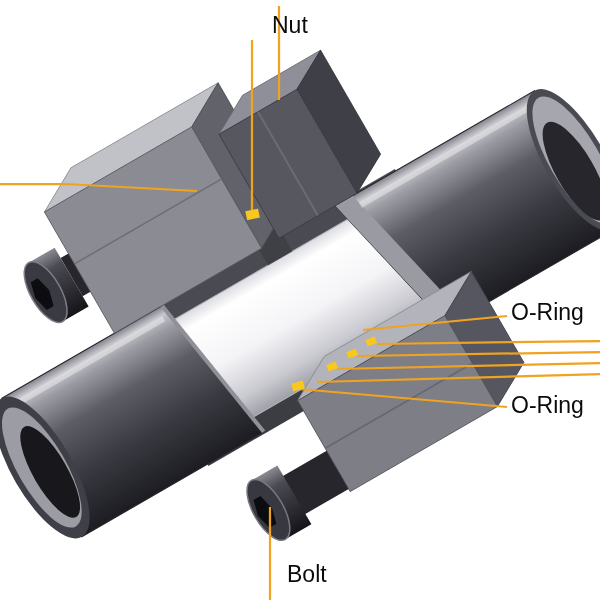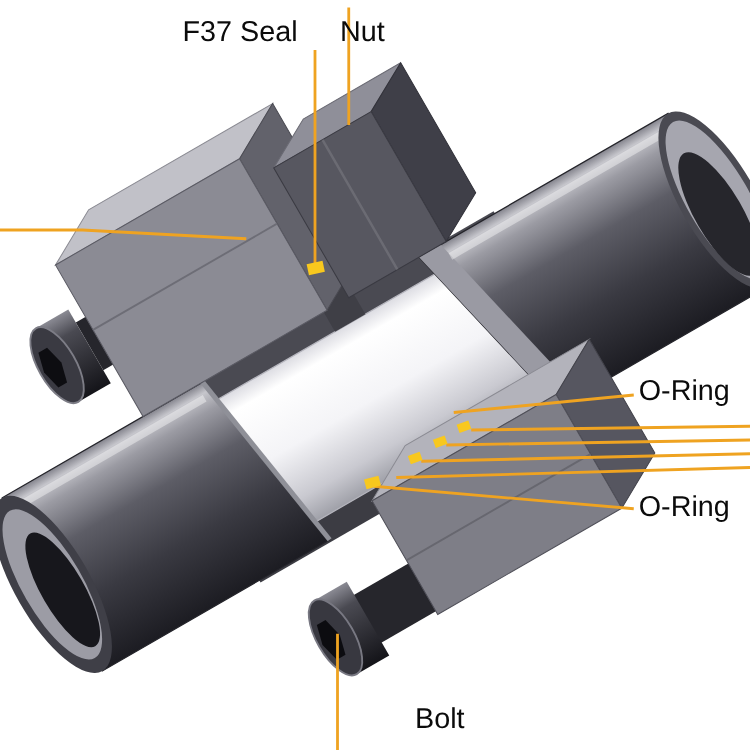--- a/index.html
+++ b/index.html
@@ -129,22 +129,21 @@
 
     <g fill="#F8C81E">
       <rect x="246" y="210" width="13" height="9" transform="rotate(-12 252 214)"></rect>
       <rect x="366" y="338" width="10" height="7" transform="rotate(-20 371 341)"></rect>
       <rect x="347" y="350" width="10" height="7" transform="rotate(-20 352 353)"></rect>
       <rect x="327" y="363" width="10" height="7" transform="rotate(-20 332 366)"></rect>
       <rect x="292" y="382" width="12" height="8" transform="rotate(-15 298 386)"></rect>
     </g>
   </svg>
 
-  <div class="part-label" style="left:146px;top:13px;">F37 Seal</div>
 
   <div class="part-label" style="left:272px;top:13px;">Nut</div>
 
   <div class="part-label" style="left:511px;top:300px;">O-Ring</div>
 
   <div class="part-label" style="left:511px;top:393px;">O-Ring</div>
 
-  <div class="part-label" style="left:287px;top:562px;margin-left:45px;">Bolt</div>
+  <div class="part-label" style="left:287px;top:562px;">Bolt</div>
 </div>
 
 </body></html>

